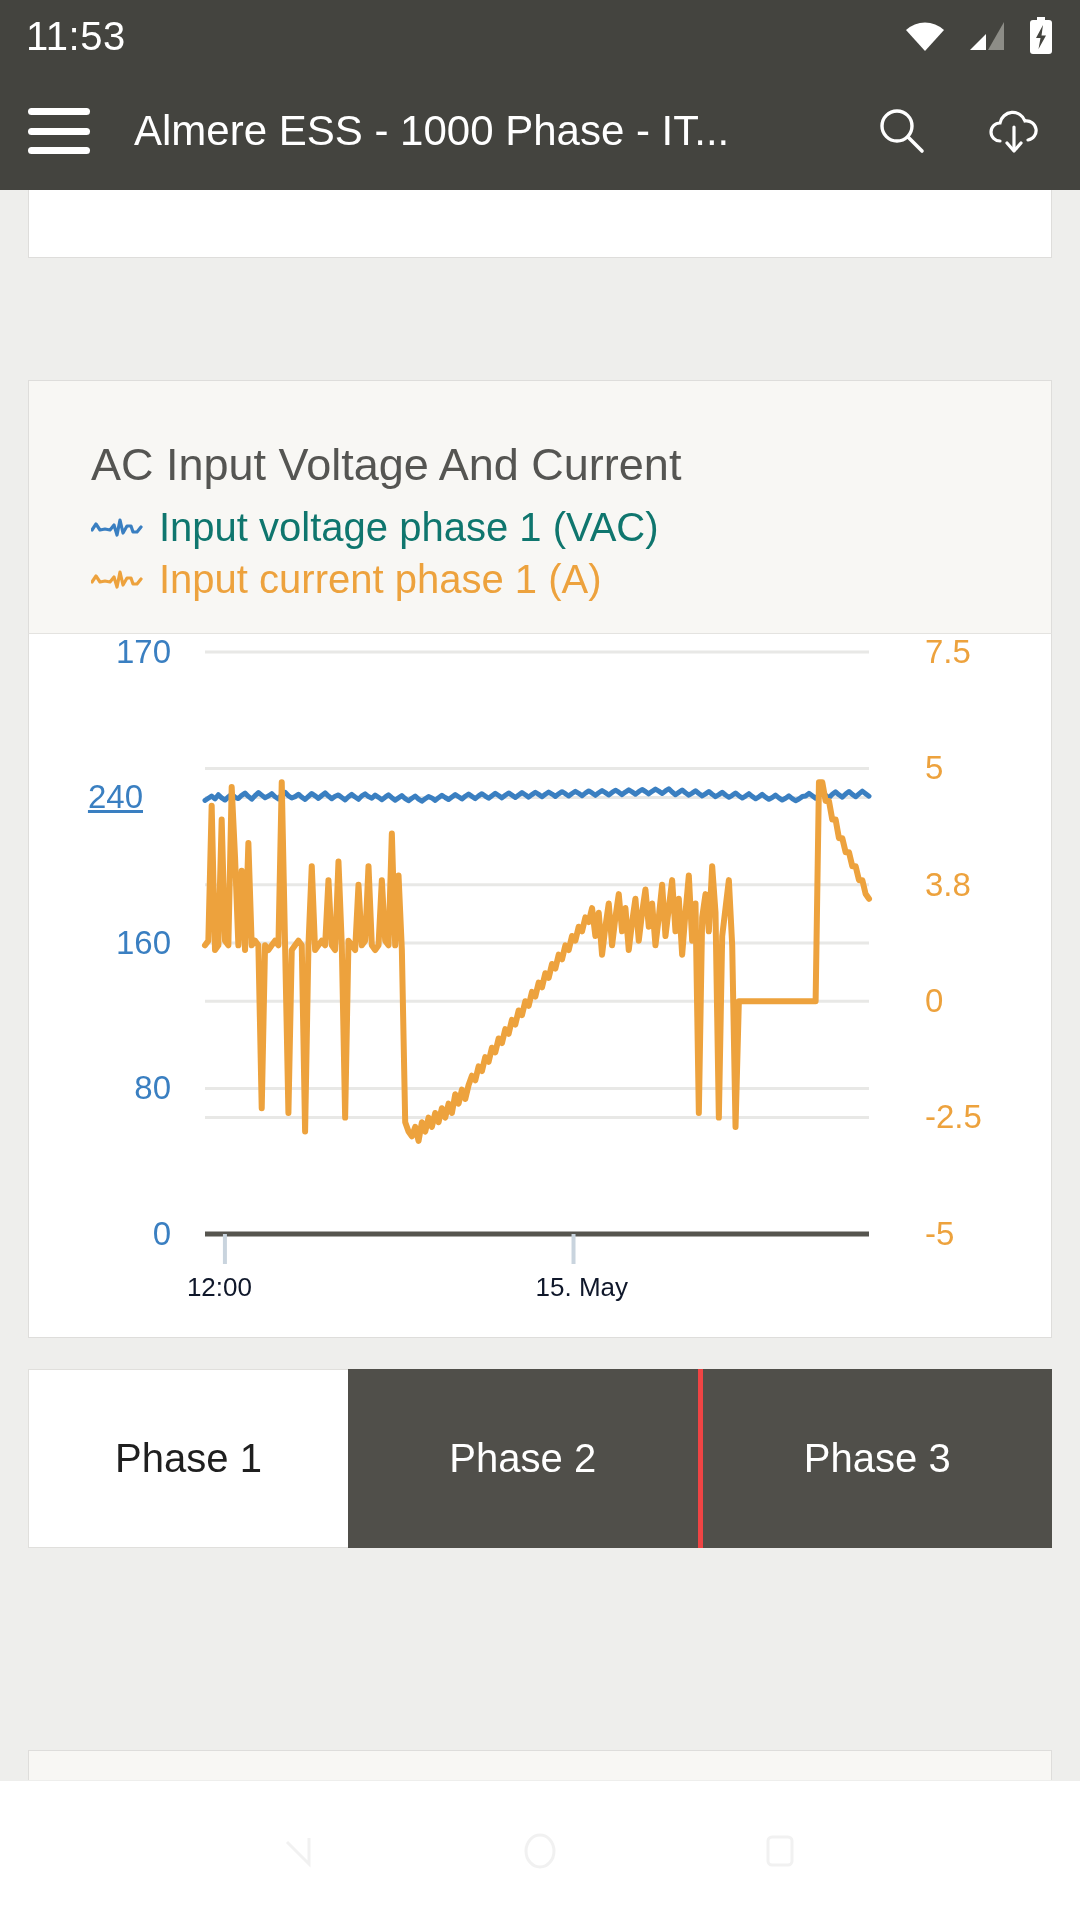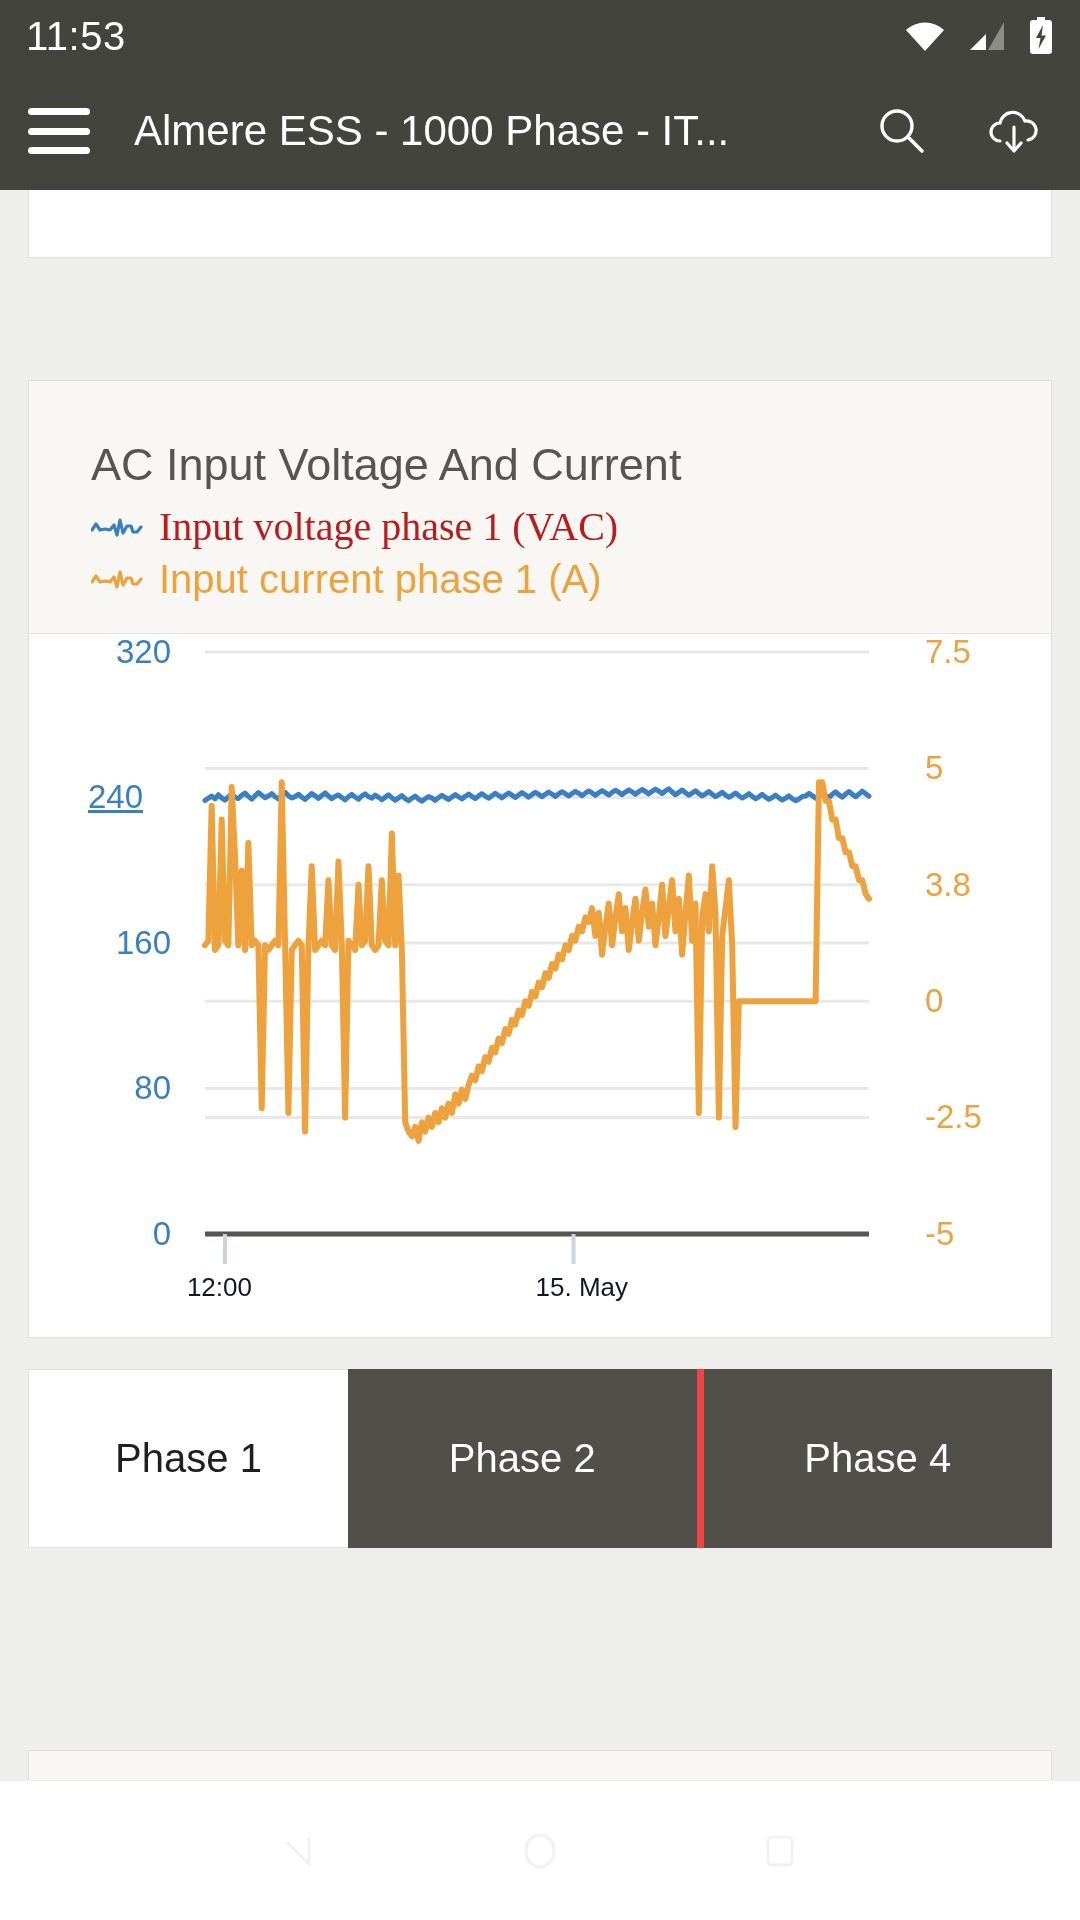--- a/index.html
+++ b/index.html
@@ -133,21 +133,21 @@
   .legend-row {
     display: flex;
     align-items: center;
     gap: 16px;
     margin-top: 12px;
     cursor: pointer;
   }
   .legend-row .glyph { width: 52px; height: 26px; flex: 0 0 auto; }
   .legend-row .glyph svg { display: block; }
   .legend-label { font-size: 40px; font-weight: 400; line-height: 1; }
-  .legend-voltage .legend-label { color: #b91c1c; font-family: Liberation Serif, serif; }
+  .legend-voltage .legend-label { color: #0f766e; }
   .legend-current .legend-label { color: #eda23d; }
 
   .chart-plot {
     position: relative;
     background: #ffffff;
     border: 1px solid #dedddb;
     border-top: 1px solid #e4e3e0;
     height: 705px;
     overflow: hidden;
   }
@@ -191,21 +191,21 @@
     flex: 0 0 320px;
     background: #ffffff;
     color: #1f1f1f;
     border: 1px solid #e0dfdc;
     border-right: none;
   }
   .tab-inactive {
     flex: 1 1 0;
     background: #504f4a;
     color: #ffffff;
-    border-right: 7px solid #ef4444;
+    border-right: 5px solid #ef4444;
   }
   .tab-inactive:last-child { border-right: none; }
 
   
   .card-bottom {
     position: absolute;
     top: 1560px; left: 28px;
     width: 1024px;
     height: 150px;
     background: #f8f7f4;
@@ -319,40 +319,40 @@
             <line x1="176" y1="483.6" x2="840" y2="483.6" stroke="#e8e8e6" stroke-width="3"></line>
             <line x1="176" y1="454.5" x2="840" y2="454.5" stroke="#e8e8e6" stroke-width="3"></line>
             <line x1="176" y1="309" x2="840" y2="309" stroke="#e8e8e6" stroke-width="3"></line>
             <line x1="176" y1="163.5" x2="840" y2="163.5" stroke="#e8e8e6" stroke-width="3"></line>
             <line x1="176" y1="600" x2="840" y2="600" stroke="#56554f" stroke-width="5"></line>
             <line x1="195.92" y1="600" x2="195.92" y2="630" stroke="#c9d4de" stroke-width="4"></line>
             <line x1="544.52" y1="600" x2="544.52" y2="630" stroke="#c9d4de" stroke-width="4"></line>
             <path d="M176.00 166.41 L179.34 164.23 L182.67 162.04 L186.01 164.96 L189.35 160.77 L192.68 163.86 L196.02 166.05 L199.36 162.95 L202.69 160.04 L206.03 163.32 L209.37 164.59 L212.70 161.32 L216.04 159.13 L219.38 162.41 L222.71 165.14 L226.05 161.68 L229.39 158.59 L232.72 161.14 L236.06 163.68 L239.40 162.04 L242.73 159.68 L246.07 162.77 L249.41 164.96 L252.74 160.59 L256.08 158.23 L259.42 161.68 L262.75 164.05 L266.09 162.59 L269.43 160.23 L272.76 163.14 L276.10 165.50 L279.44 162.41 L282.77 159.50 L286.11 161.86 L289.45 164.41 L292.78 161.50 L296.12 158.95 L299.46 162.04 L302.79 164.77 L306.13 162.23 L309.47 160.95 L312.80 163.50 L316.14 165.86 L319.48 162.77 L322.81 160.41 L326.15 162.95 L329.49 165.32 L332.82 161.86 L336.16 159.86 L339.50 162.59 L342.83 164.23 L346.17 161.14 L349.51 163.32 L352.84 165.68 L356.18 163.14 L359.52 160.77 L362.85 163.68 L366.19 166.23 L369.53 163.86 L372.86 161.68 L376.20 164.59 L379.54 166.77 L382.87 164.23 L386.21 162.04 L389.55 165.14 L392.88 167.14 L396.22 164.77 L399.56 162.59 L402.89 164.05 L406.23 166.41 L409.57 163.68 L412.90 161.32 L416.24 163.50 L419.58 165.50 L422.91 162.95 L426.25 160.59 L429.59 162.77 L432.92 164.96 L436.26 162.23 L439.60 160.04 L442.93 162.41 L446.27 164.59 L449.61 161.86 L452.94 159.68 L456.28 162.04 L459.62 164.23 L462.95 161.68 L466.29 159.32 L469.63 161.50 L472.96 163.86 L476.30 161.32 L479.64 158.95 L482.97 161.14 L486.31 163.50 L489.65 160.95 L492.98 158.59 L496.32 160.77 L499.66 163.14 L502.99 160.59 L506.33 158.23 L509.67 160.41 L513.01 162.77 L516.34 160.23 L519.68 158.04 L523.02 160.04 L526.35 162.41 L529.69 159.86 L533.03 157.68 L536.36 159.68 L539.70 162.04 L543.04 159.50 L546.37 157.32 L549.71 159.32 L553.05 161.68 L556.38 159.13 L559.72 156.95 L563.06 158.95 L566.39 161.32 L569.73 158.77 L573.07 156.59 L576.40 158.59 L579.74 160.95 L583.08 158.41 L586.41 156.23 L589.75 158.23 L593.09 160.59 L596.42 158.04 L599.76 155.86 L603.10 157.86 L606.43 160.23 L609.77 157.68 L613.11 155.50 L616.44 157.50 L619.78 159.86 L623.12 157.32 L626.45 155.13 L629.79 157.13 L633.13 159.50 L636.46 156.95 L639.80 154.77 L643.14 158.04 L646.47 160.77 L649.81 158.41 L653.15 156.04 L656.48 158.77 L659.82 161.14 L663.16 159.13 L666.49 156.77 L669.83 159.50 L673.17 161.86 L676.50 159.86 L679.84 157.50 L683.18 160.23 L686.51 162.59 L689.85 160.59 L693.19 158.23 L696.52 160.95 L699.86 163.32 L703.20 161.32 L706.53 158.95 L709.87 161.68 L713.21 164.05 L716.54 162.04 L719.88 159.68 L723.22 162.41 L726.55 164.77 L729.89 162.77 L733.23 160.41 L736.56 163.14 L739.90 165.32 L743.24 163.50 L746.57 161.14 L749.91 163.86 L753.25 166.05 L756.58 164.23 L759.92 161.86 L763.26 164.59 L766.59 166.77 L769.93 164.96 L773.27 162.59 L776.60 162.04 L779.94 159.32 L783.28 161.68 L786.61 164.23 L789.95 160.95 L793.29 158.41 L796.62 161.32 L799.96 163.68 L803.30 160.23 L806.63 157.86 L809.97 160.77 L813.31 163.14 L816.64 160.04 L819.98 157.50 L823.32 160.41 L826.65 162.77 L829.99 159.86 L833.33 157.13 L836.66 159.68 L840.00 162.23" fill="none" stroke="#3a7fc1" stroke-width="5" stroke-linejoin="round" stroke-linecap="round"></path>
             <path d="M176.00 311.33 L179.34 306.67 L182.67 171.65 L186.01 315.98 L189.35 311.33 L192.68 185.62 L196.02 306.67 L199.36 311.33 L202.69 153.02 L206.03 222.86 L209.37 311.33 L212.70 236.83 L216.04 315.98 L219.38 208.90 L222.71 311.33 L226.05 306.67 L229.39 311.33 L232.72 474.29 L236.06 311.33 L239.40 315.98 L242.73 311.33 L246.07 306.67 L249.41 311.33 L252.74 148.37 L256.08 311.33 L259.42 478.94 L262.75 315.98 L266.09 311.33 L269.43 306.67 L272.76 311.33 L276.10 497.57 L279.44 311.33 L282.77 232.18 L286.11 315.98 L289.45 311.33 L292.78 306.67 L296.12 311.33 L299.46 246.14 L302.79 311.33 L306.13 315.98 L309.47 227.52 L312.80 311.33 L316.14 483.60 L319.48 306.67 L322.81 311.33 L326.15 315.98 L329.49 250.80 L332.82 311.33 L336.16 306.67 L339.50 232.18 L342.83 311.33 L346.17 315.98 L349.51 311.33 L352.84 246.14 L356.18 306.67 L359.52 311.33 L362.85 199.58 L366.19 311.33 L369.53 241.49 L372.86 315.98 L376.20 488.26 L379.54 497.57 L382.87 502.22 L386.21 492.91 L389.55 506.88 L392.88 488.26 L396.22 497.57 L399.56 483.60 L402.89 492.91 L406.23 478.94 L409.57 488.26 L412.90 474.29 L416.24 483.60 L419.58 469.63 L422.91 478.94 L426.25 460.32 L429.59 469.63 L432.92 455.66 L436.26 464.98 L439.60 451.01 L442.93 441.70 L446.27 446.35 L449.61 432.38 L452.94 437.04 L456.28 423.07 L459.62 427.73 L462.95 413.76 L466.29 418.42 L469.63 404.45 L472.96 409.10 L476.30 395.14 L479.64 399.79 L482.97 385.82 L486.31 390.48 L489.65 376.51 L492.98 381.17 L496.32 367.20 L499.66 371.86 L502.99 357.89 L506.33 362.54 L509.67 348.58 L513.01 353.23 L516.34 339.26 L519.68 343.92 L523.02 329.95 L526.35 334.61 L529.69 320.64 L533.03 325.30 L536.36 311.33 L539.70 315.98 L543.04 302.02 L546.37 306.67 L549.71 292.70 L553.05 297.36 L556.38 283.39 L559.72 288.05 L563.06 274.08 L566.39 302.02 L569.73 278.74 L573.07 320.64 L576.40 292.70 L579.74 269.42 L583.08 311.33 L586.41 283.39 L589.75 260.11 L593.09 297.36 L596.42 274.08 L599.76 315.98 L603.10 288.05 L606.43 264.77 L609.77 306.67 L613.11 278.74 L616.44 255.46 L619.78 292.70 L623.12 269.42 L626.45 311.33 L629.79 283.39 L633.13 250.80 L636.46 302.02 L639.80 274.08 L643.14 246.14 L646.47 297.36 L649.81 264.77 L653.15 320.64 L656.48 278.74 L659.82 241.49 L663.16 306.67 L666.49 269.42 L669.83 478.94 L673.17 283.39 L676.50 260.11 L679.84 297.36 L683.18 232.18 L686.51 278.74 L689.85 483.60 L693.19 302.02 L696.52 274.08 L699.86 246.14 L703.20 311.33 L706.53 492.91 L709.87 367.20 L713.21 367.20 L716.54 367.20 L719.88 367.20 L723.22 367.20 L726.55 367.20 L729.89 367.20 L733.23 367.20 L736.56 367.20 L739.90 367.20 L743.24 367.20 L746.57 367.20 L749.91 367.20 L753.25 367.20 L756.58 367.20 L759.92 367.20 L763.26 367.20 L766.59 367.20 L769.93 367.20 L773.27 367.20 L776.60 367.20 L779.94 367.20 L783.28 367.20 L786.61 367.20 L789.95 148.37 L793.29 148.37 L796.62 166.99 L799.96 166.99 L803.30 185.62 L806.63 185.62 L809.97 204.24 L813.31 204.24 L816.64 218.21 L819.98 218.21 L823.32 232.18 L826.65 232.18 L829.99 246.14 L833.33 246.14 L836.66 260.11 L840.00 264.77" fill="none" stroke="#eda23d" stroke-width="6" stroke-linejoin="round" stroke-linecap="round"></path>
           </svg>
-      <div class="ytick-left" style="right: 880px; top: 1px;">320</div>
+      <div class="ytick-left" style="right: 880px; top: 1px;">170</div>
           <div class="ytick-left" style="right: 908px; top: 146.5px; text-decoration: underline;">240</div>
           <div class="ytick-left" style="right: 880px; top: 292px;">160</div>
           <div class="ytick-left" style="right: 880px; top: 437.5px;">80</div>
           <div class="ytick-left" style="right: 880px; top: 583px;">0</div>
           <div class="ytick-right" style="left: 896px; top: 1px;">7.5</div>
           <div class="ytick-right" style="left: 896px; top: 117.4px;">5</div>
           <div class="ytick-right" style="left: 896px; top: 233.8px;">3.8</div>
           <div class="ytick-right" style="left: 896px; top: 350.2px;">0</div>
           <div class="ytick-right" style="left: 896px; top: 466.6px;">-2.5</div>
           <div class="ytick-right" style="left: 896px; top: 583px;">-5</div>
           <div class="xtick" style="left: 157.92px; top: 640px;">12:00</div>
           <div class="xtick" style="left: 506.52px; top: 640px;">15. May</div>
         </div>
     </div>
 
     <div class="tabs">
       <div class="tab tab-active">Phase 1</div>
       <div class="tab tab-inactive">Phase 2</div>
-      <div class="tab tab-inactive">Phase 4</div>
+      <div class="tab tab-inactive">Phase 3</div>
     </div>
 
     <div class="card-bottom"></div>
   </div>
 
   <div class="navbar">
     <span>
       <svg width="54" height="54" viewBox="0 0 54 54">
         <path d="M14 18 L36 40 L36 14" fill="none" stroke="#f1f1f1" stroke-width="3"></path>
       </svg>

